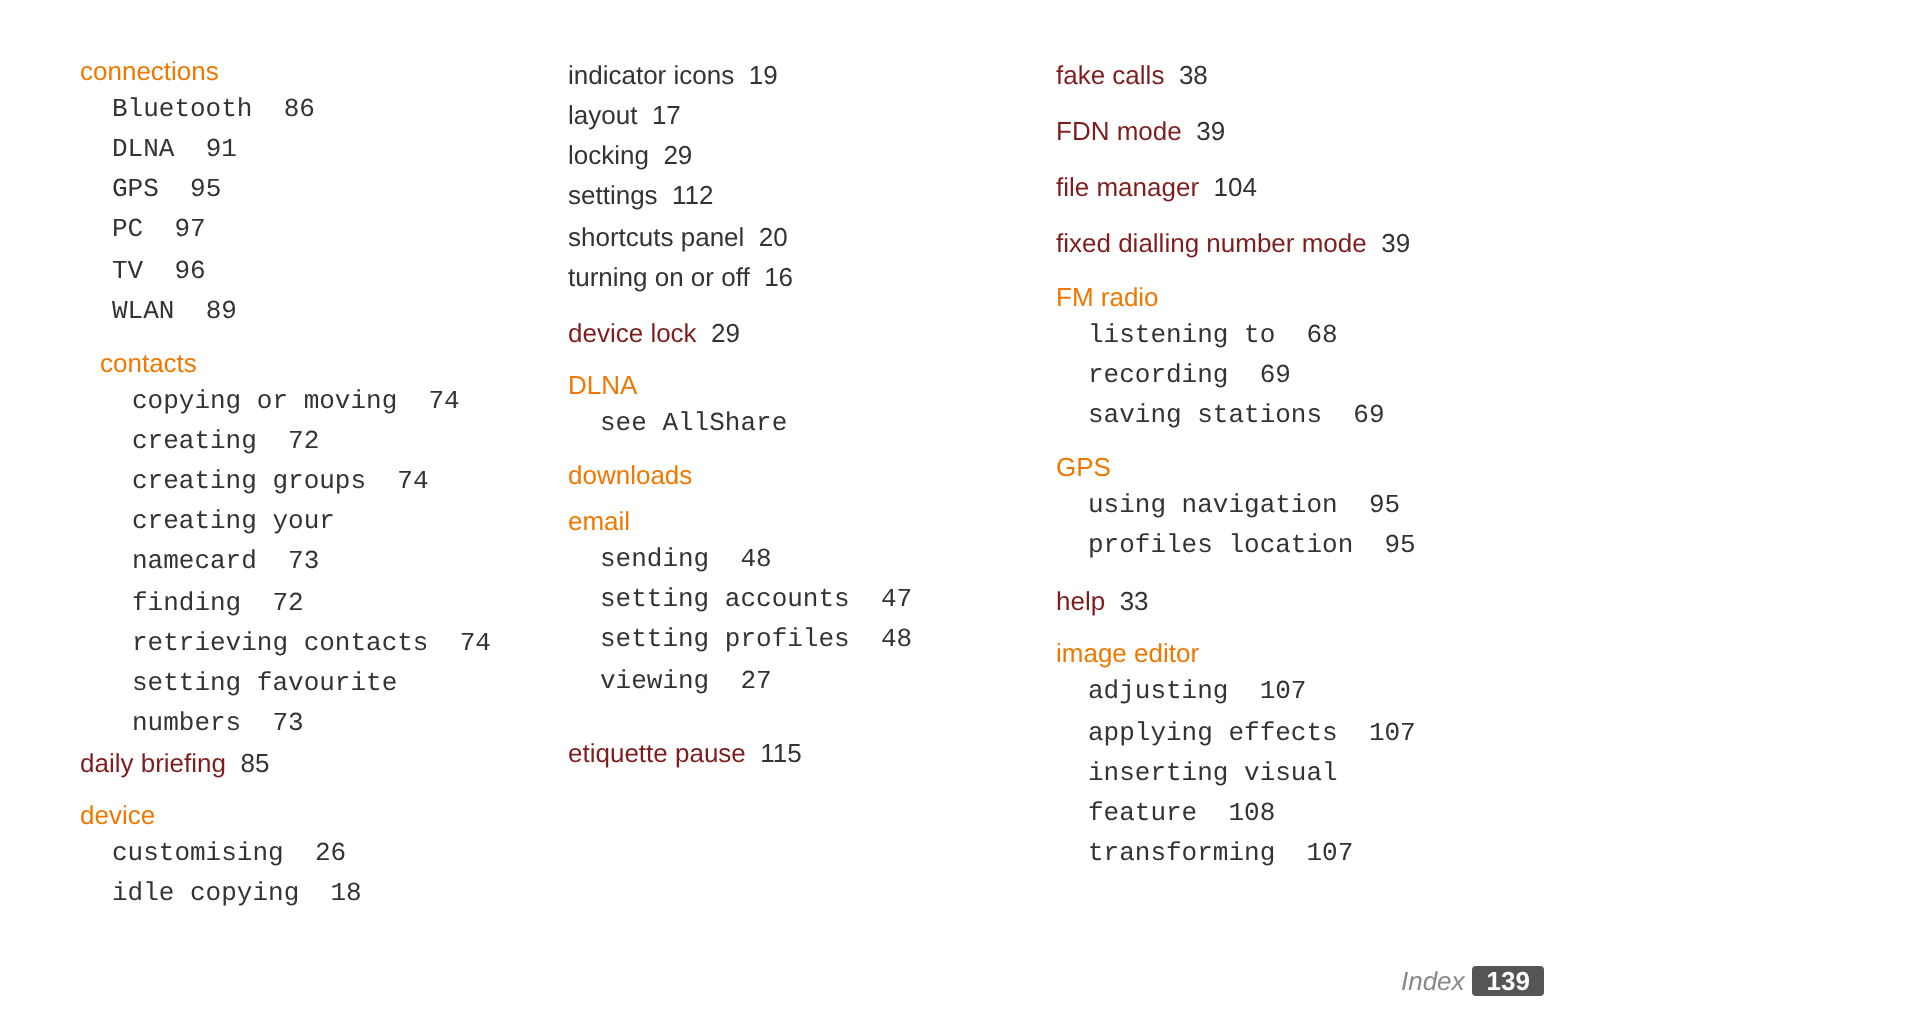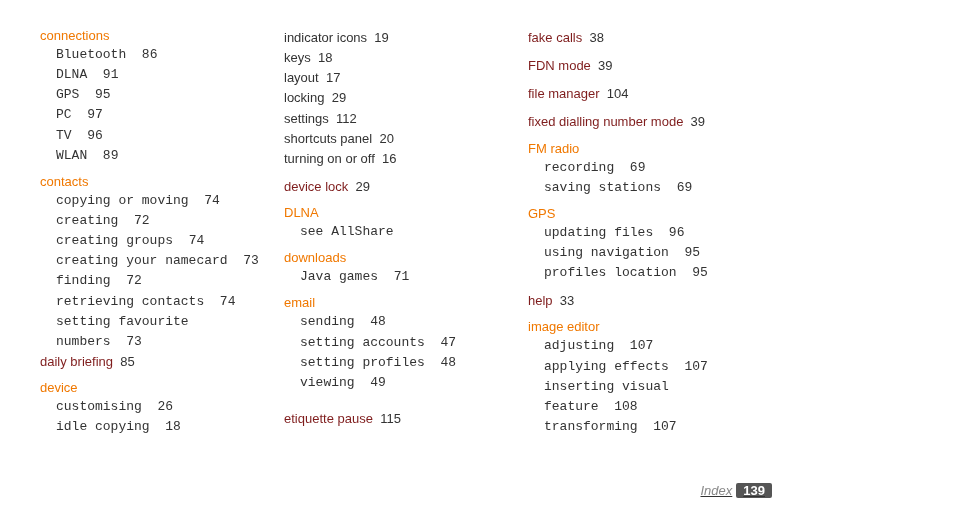--- a/index.html
+++ b/index.html
@@ -55,21 +55,20 @@
       color: #333333;
     }
     .orange-inline {
       color: #7f1d1d;
     }
     .footer {
       display: flex;
       justify-content: flex-end;
       align-items: center;
       margin-top: 8px;
-      text-decoration: underline;
     }
     .footer-text {
       font-style: italic;
       font-size: 13px;
       color: #888888;
       margin-right: 4px;
     }
     .footer-num {
       background: #555555;
       color: #ffffff;
@@ -88,21 +87,21 @@
     <div class="column" id="col1-render">
         <div>
           <div class="section-header">connections</div>
           <div class="entry"><span>Bluetooth</span>&nbsp;&nbsp;<span class="page-num">86</span></div>
           <div class="entry"><span>DLNA</span>&nbsp;&nbsp;<span class="page-num">91</span></div>
           <div class="entry"><span>GPS</span>&nbsp;&nbsp;<span class="page-num">95</span></div>
           <div class="entry"><span>PC</span>&nbsp;&nbsp;<span class="page-num">97</span></div>
           <div class="entry"><span>TV</span>&nbsp;&nbsp;<span class="page-num">96</span></div>
           <div class="entry"><span>WLAN</span>&nbsp;&nbsp;<span class="page-num">89</span></div>
         </div>
-        <div style="margin-top: 8px;">
+        <div style="margin-top: 8px; margin-left: 10px;">
           <div class="section-header">contacts</div>
           <div class="entry"><span>copying or moving</span>&nbsp;&nbsp;<span class="page-num">74</span></div>
           <div class="entry"><span>creating</span>&nbsp;&nbsp;<span class="page-num">72</span></div>
           <div class="entry"><span>creating groups</span>&nbsp;&nbsp;<span class="page-num">74</span></div>
           <div class="entry"><span>creating your namecard</span>&nbsp;&nbsp;<span class="page-num">73</span></div>
           <div class="entry"><span>finding</span>&nbsp;&nbsp;<span class="page-num">72</span></div>
           <div class="entry"><span>retrieving contacts</span>&nbsp;&nbsp;<span class="page-num">74</span></div>
           <div class="entry"><span>setting favourite numbers</span>&nbsp;&nbsp;<span class="page-num">73</span></div>
         </div>
         <div style="margin-top: 0;">
@@ -110,43 +109,41 @@
         </div>
         <div style="margin-top: 8px;">
           <div class="section-header">device</div>
           <div class="entry"><span>customising</span>&nbsp;&nbsp;<span class="page-num">26</span></div>
           <div class="entry"><span>idle copying</span>&nbsp;&nbsp;<span class="page-num">18</span></div>
         </div>
       </div>
 
     <div class="column" id="col2-render">
         <div class="entry-top"><span>indicator icons</span>&nbsp;&nbsp;<span class="page-num">19</span></div>
-        <div class="entry-top"><span>keys</span>&nbsp;&nbsp;<span class="page-num">18</span></div>
         <div class="entry-top"><span>layout</span>&nbsp;&nbsp;<span class="page-num">17</span></div>
         <div class="entry-top"><span>locking</span>&nbsp;&nbsp;<span class="page-num">29</span></div>
         <div class="entry-top"><span>settings</span>&nbsp;&nbsp;<span class="page-num">112</span></div>
         <div class="entry-top"><span>shortcuts panel</span>&nbsp;&nbsp;<span class="page-num">20</span></div>
         <div class="entry-top"><span>turning on or off</span>&nbsp;&nbsp;<span class="page-num">16</span></div>
         <div style="margin-top: 8px;">
           <div class="entry-top"><span class="orange-inline">device lock</span>&nbsp;&nbsp;<span class="page-num">29</span></div>
         </div>
         <div style="margin-top: 8px;">
           <div class="section-header">DLNA</div>
           <div class="entry"><span>see AllShare</span></div>
         </div>
         <div style="margin-top: 8px;">
           <div class="section-header">downloads</div>
-          <div class="entry"><span>Java games</span>&nbsp;&nbsp;<span class="page-num">71</span></div>
         </div>
         <div style="margin-top: 8px;">
           <div class="section-header">email</div>
           <div class="entry"><span>sending</span>&nbsp;&nbsp;<span class="page-num">48</span></div>
           <div class="entry"><span>setting accounts</span>&nbsp;&nbsp;<span class="page-num">47</span></div>
           <div class="entry"><span>setting profiles</span>&nbsp;&nbsp;<span class="page-num">48</span></div>
-          <div class="entry"><span>viewing</span>&nbsp;&nbsp;<span class="page-num">49</span></div>
+          <div class="entry"><span>viewing</span>&nbsp;&nbsp;<span class="page-num">27</span></div>
         </div>
         <div style="margin-top: 16px;">
           <div class="entry-top"><span class="orange-inline">etiquette pause</span>&nbsp;&nbsp;<span class="page-num">115</span></div>
         </div>
       </div>
 
     <div class="column" id="col3-render">
         <div>
           <div class="entry-top"><span class="orange-inline">fake calls</span>&nbsp;&nbsp;<span class="page-num">38</span></div>
         </div>
@@ -154,26 +151,26 @@
           <div class="entry-top"><span class="orange-inline">FDN mode</span>&nbsp;&nbsp;<span class="page-num">39</span></div>
         </div>
         <div style="margin-top: 8px;">
           <div class="entry-top"><span class="orange-inline">file manager</span>&nbsp;&nbsp;<span class="page-num">104</span></div>
         </div>
         <div style="margin-top: 8px;">
           <div class="entry-top"><span class="orange-inline">fixed dialling number mode</span>&nbsp;&nbsp;<span class="page-num">39</span></div>
         </div>
         <div style="margin-top: 8px;">
           <div class="section-header">FM radio</div>
+          <div class="entry"><span>listening to</span>&nbsp;&nbsp;<span class="page-num">68</span></div>
           <div class="entry"><span>recording</span>&nbsp;&nbsp;<span class="page-num">69</span></div>
           <div class="entry"><span>saving stations</span>&nbsp;&nbsp;<span class="page-num">69</span></div>
         </div>
         <div style="margin-top: 8px;">
           <div class="section-header">GPS</div>
-          <div class="entry"><span>updating files</span>&nbsp;&nbsp;<span class="page-num">96</span></div>
           <div class="entry"><span>using navigation</span>&nbsp;&nbsp;<span class="page-num">95</span></div>
           <div class="entry"><span>profiles location</span>&nbsp;&nbsp;<span class="page-num">95</span></div>
         </div>
         <div style="margin-top: 8px;">
           <div class="entry-top"><span class="orange-inline">help</span>&nbsp;&nbsp;<span class="page-num">33</span></div>
         </div>
         <div style="margin-top: 8px;">
           <div class="section-header">image editor</div>
           <div class="entry"><span>adjusting</span>&nbsp;&nbsp;<span class="page-num">107</span></div>
           <div class="entry"><span>applying effects</span>&nbsp;&nbsp;<span class="page-num">107</span></div>

